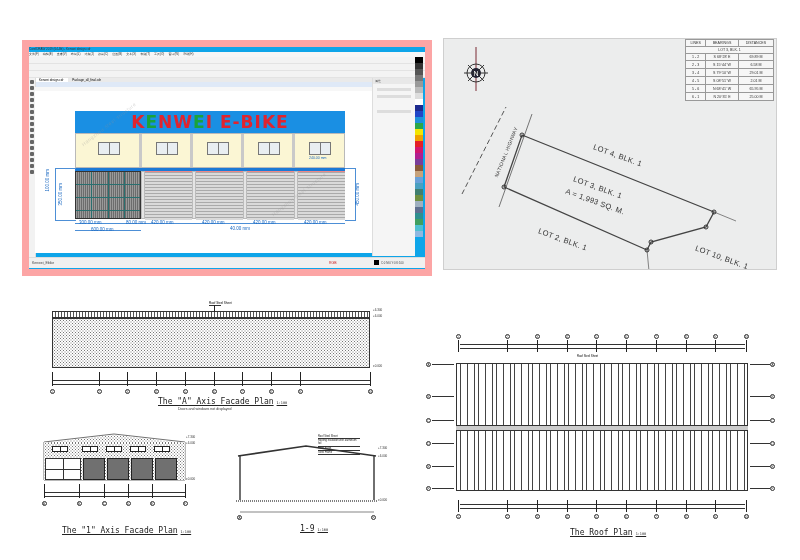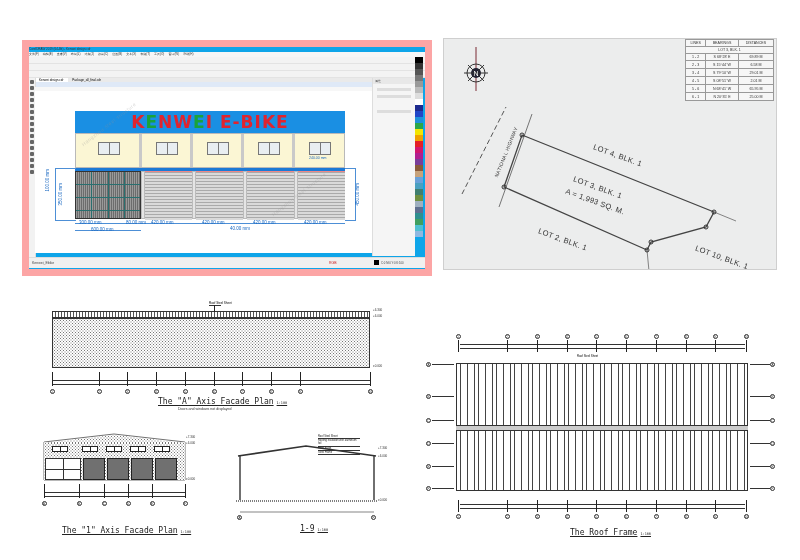--- a/index.html
+++ b/index.html
@@ -451,13 +451,13 @@
       <div class="axisc" style="left: 2px; top: 133.5px;">E</div>
       <div class="axisc" style="left: 346px; top: 133.5px;">E</div>
       <div class="hl" style="left: 8px; top: 136px; width: 22px;"></div>
       <div class="hl" style="left: 326px; top: 136px; width: 20px;"></div>
       <div class="axisc" style="left: 2px; top: 155.5px;">F</div>
       <div class="axisc" style="left: 346px; top: 155.5px;">F</div>
       <div class="hl" style="left: 8px; top: 158px; width: 22px;"></div>
       <div class="hl" style="left: 326px; top: 158px; width: 20px;"></div>
     </div>
 </div>
-<div class="cad-title" style="left:570px;top:528px"><span>The Roof Frame</span><small>1:100</small></div>
+<div class="cad-title" style="left:570px;top:528px"><span>The Roof Plan</span><small>1:100</small></div>
 
 </body></html>

